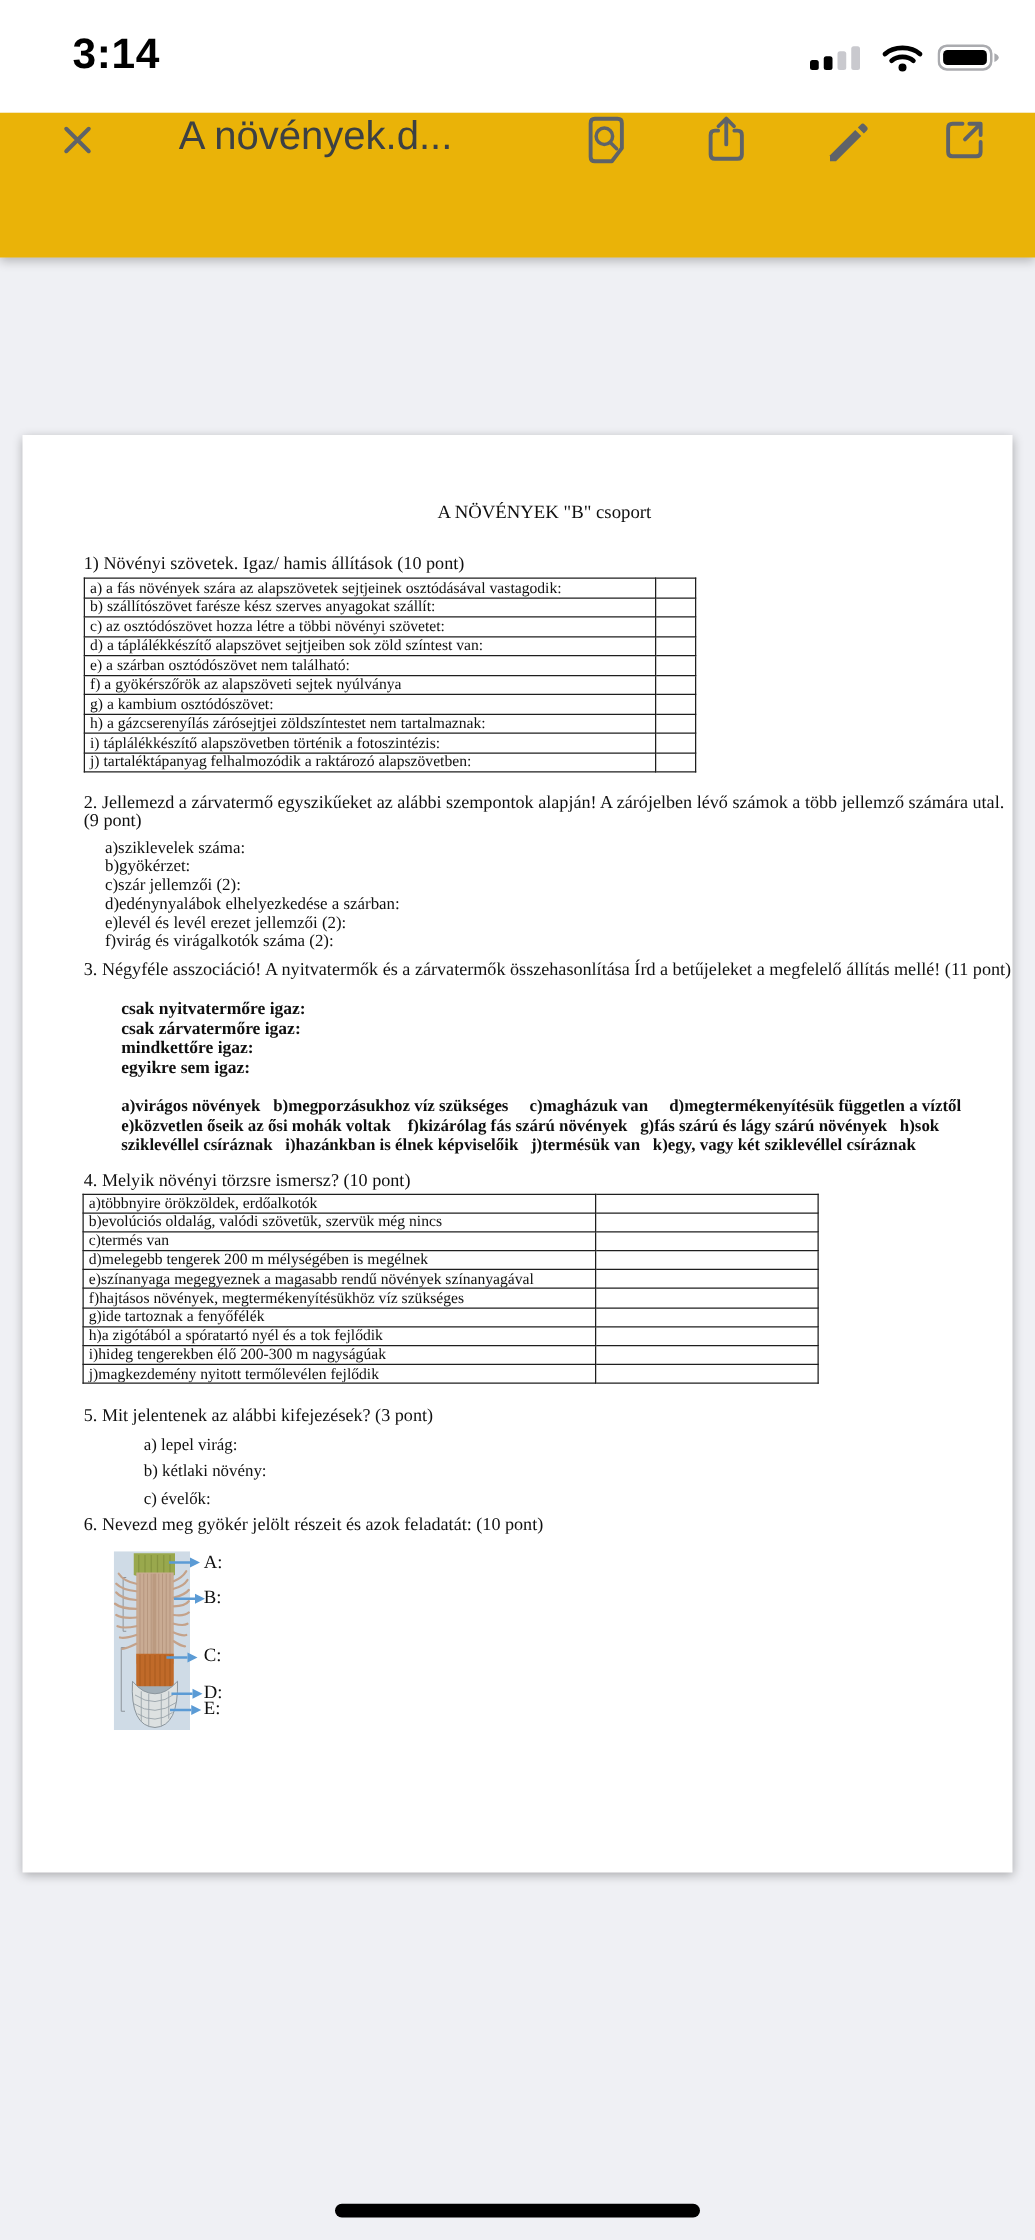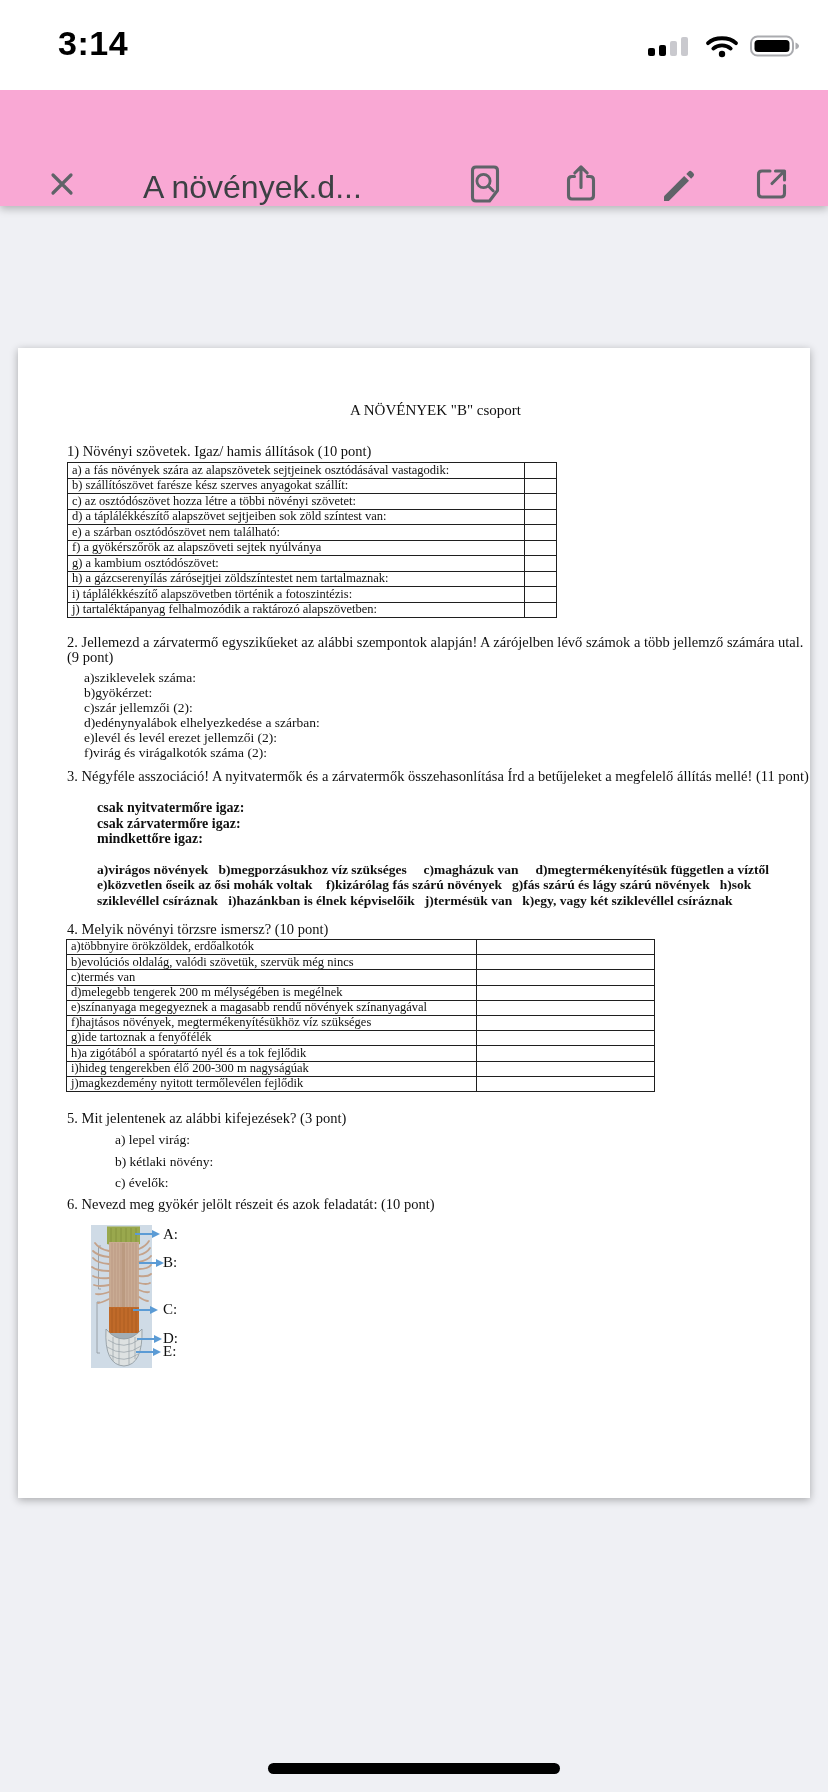--- a/index.html
+++ b/index.html
@@ -3,22 +3,22 @@
 <meta charset="utf-8">
 <style>
   html,body{margin:0;padding:0;background:#444;}
   .screen{position:relative;width:828px;height:1792px;background:#fff;overflow:hidden;
           font-family:"Liberation Sans",sans-serif;}
   
   .statusbar{position:absolute;top:0;left:0;right:0;height:90px;background:#fff;z-index:5;}
   .time{position:absolute;left:58px;top:24px;font-size:34px;font-weight:700;color:#000;letter-spacing:.5px;}
   .sicons{position:absolute;right:28px;top:34px;display:flex;align-items:center;gap:11px;}
   
-  .toolbar{position:absolute;top:90px;left:0;right:0;height:116px;background:#f9a8d4;display:flex;
-           align-items:flex-end;z-index:4;box-shadow:0 3px 8px rgba(0,0,0,.25);}
+  .toolbar{position:absolute;top:90px;left:0;right:0;height:116px;background:#eab308;display:flex;
+           align-items:flex-start;z-index:4;box-shadow:0 3px 8px rgba(0,0,0,.25);}
   .iconbtn{width:44px;height:44px;background:none;border:none;padding:0;display:flex;
            align-items:center;justify-content:center;cursor:pointer;}
   .close-btn{margin-left:40px;}
   .tb-title{margin-left:59px;flex:1;font-size:32px;color:#3c4043;white-space:nowrap;overflow:hidden;}
   .tb-actions{display:flex;gap:51px;margin-right:35px;}
   
   .content{position:absolute;top:206px;left:0;right:0;bottom:0;background:#eff0f4;}
   .page{position:absolute;left:18px;top:142px;width:792px;height:1150px;background:#fff;
         box-shadow:0 2px 8px rgba(0,0,0,.30);}
   .doc{position:absolute;left:49px;top:0;width:737px;color:#101010;
@@ -182,20 +182,21 @@
             <div class="pre">e)levél és levél erezet jellemzői (2):</div>
             <div class="pre">f)virág és virágalkotók száma (2):</div>
           </div>
         </div>
 
         <div class="qh q3h">3. Négyféle asszociáció! A nyitvatermők és a zárvatermők összehasonlítása Írd a betűjeleket a megfelelő állítás mellé! (11 pont)</div>
         <div class="q3-bold">
           <div class="pre">csak nyitvatermőre igaz:</div>
           <div class="pre">csak zárvatermőre igaz:</div>
           <div class="pre">mindkettőre igaz:</div>
+          <div class="pre">egyikre sem igaz:</div>
         </div>
         <div class="q3-opts">
           <div class="pre">a)virágos növények   b)megporzásukhoz víz szükséges     c)magházuk van     d)megtermékenyítésük független a víztől</div>
           <div class="pre">e)közvetlen őseik az ősi mohák voltak    f)kizárólag fás szárú növények   g)fás szárú és lágy szárú növények   h)sok</div>
           <div class="pre">sziklevéllel csíráznak   i)hazánkban is élnek képviselőik   j)termésük van   k)egy, vagy két sziklevéllel csíráznak</div>
         </div>
 
         <div class="qh q4h">4. Melyik növényi törzsre ismersz? (10 pont)</div>
         <table class="t4">
           <tbody>

